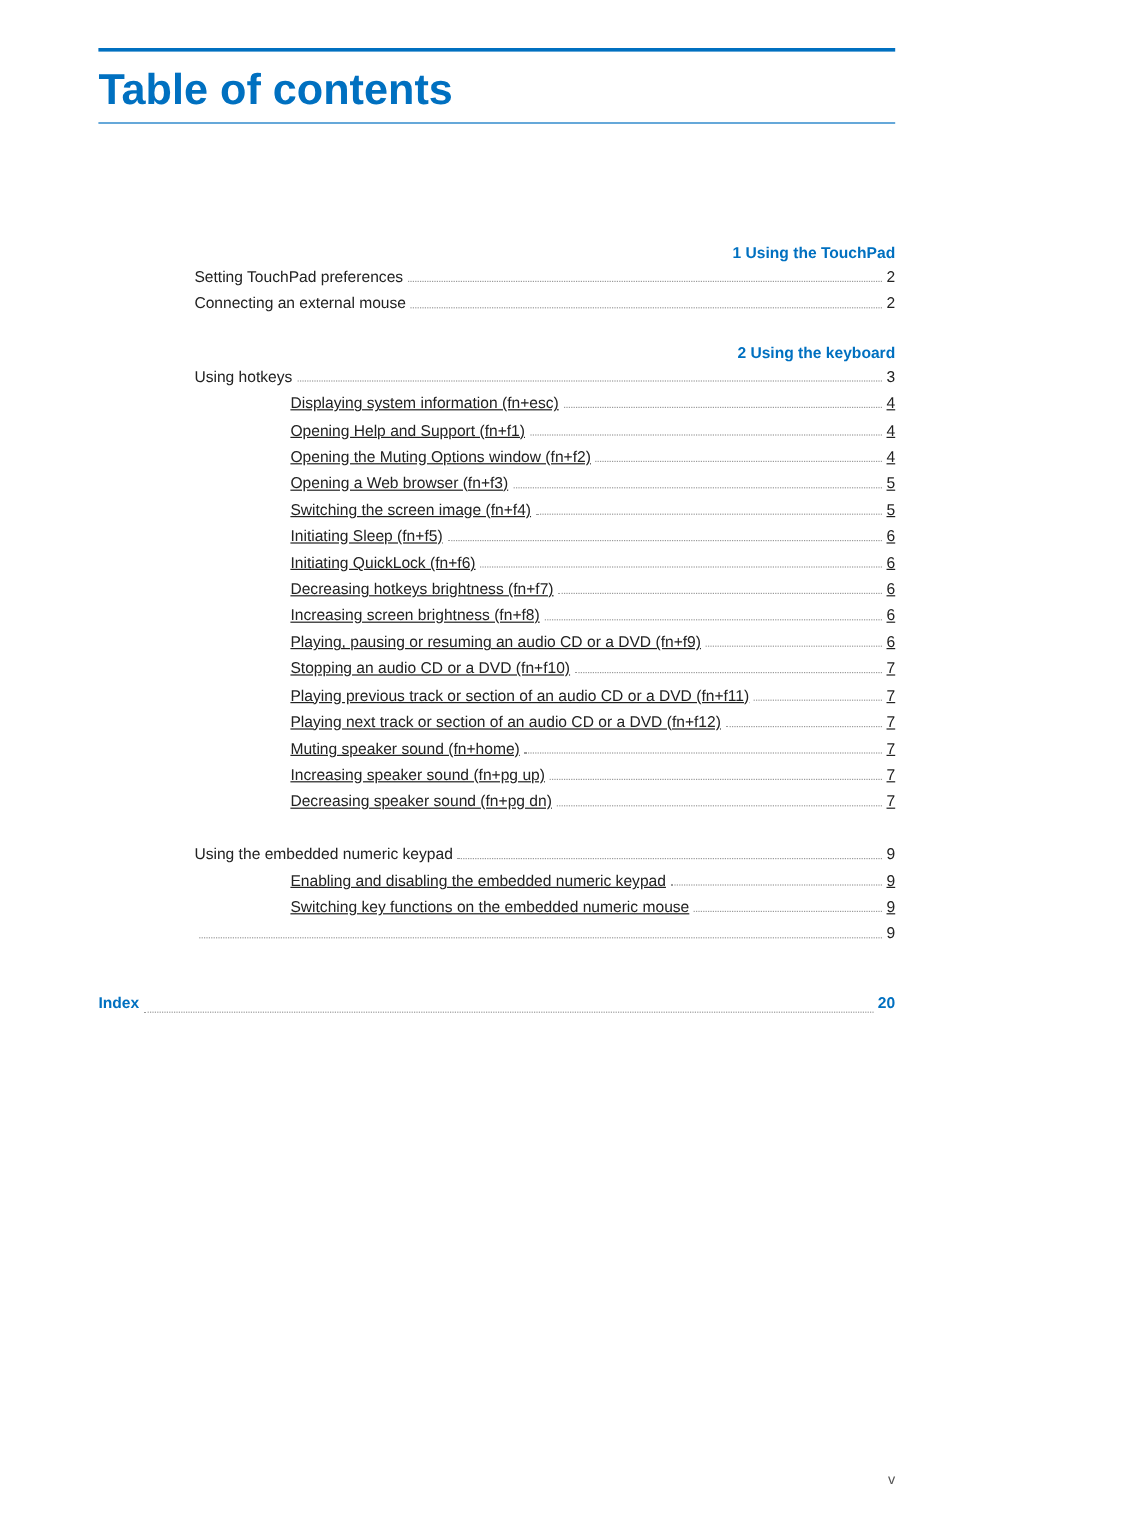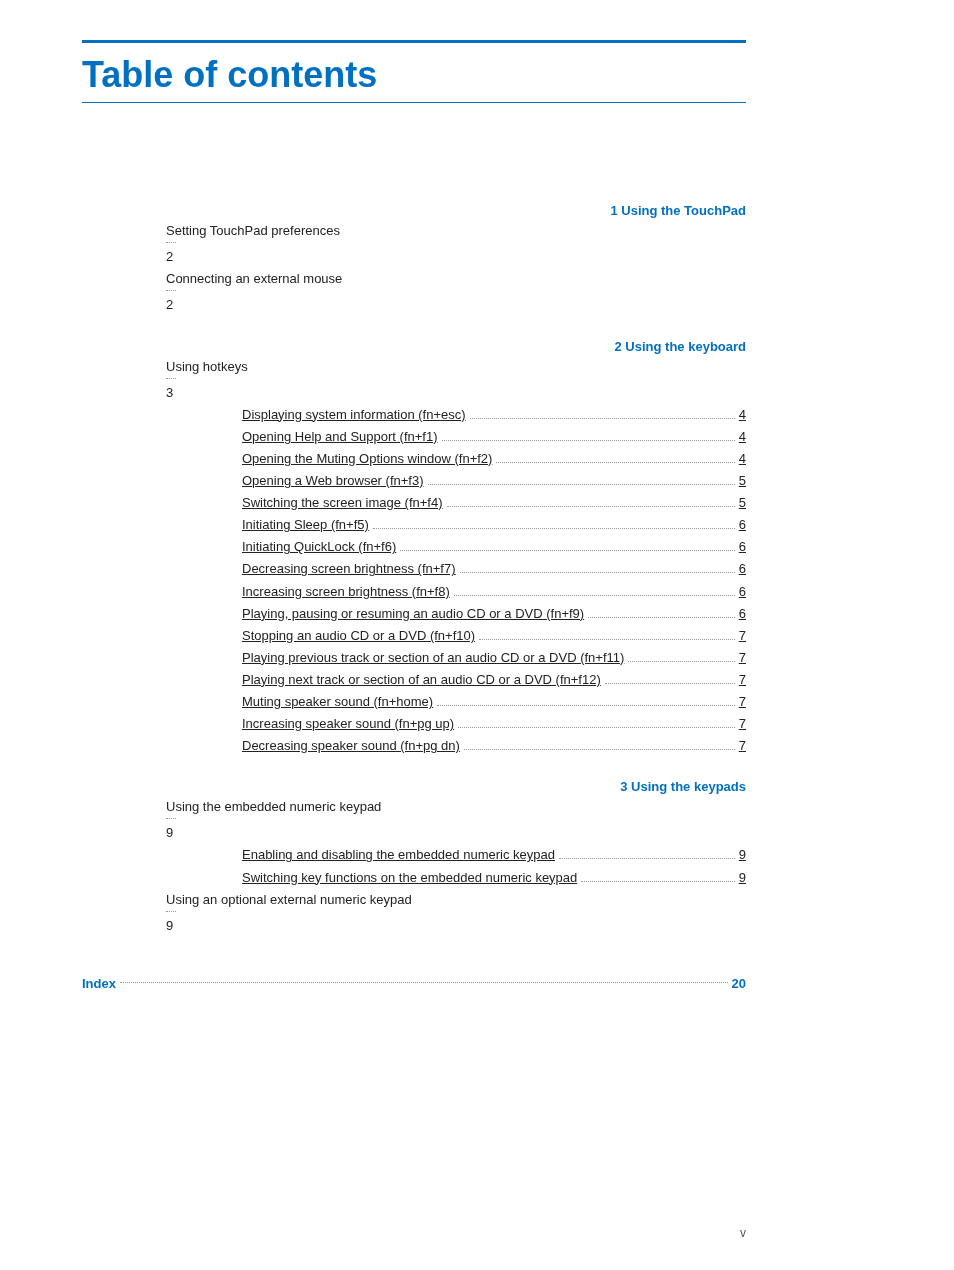--- a/index.html
+++ b/index.html
@@ -74,27 +74,27 @@
       margin: 0 4px 3px 4px;
       min-width: 10px;
     }
 
     .toc-entry .page-num {
       white-space: nowrap;
       flex-shrink: 0;
     }
 
     
-    .indent-1 { padding-left: 80px; flex-direction: column; }
+    .indent-1 { padding-left: 80px; }
     .indent-2 { padding-left: 160px; text-decoration: underline; }
 
     .index-entry {
       display: flex;
       justify-content: space-between;
-      align-items: center;
+      align-items: flex-end;
       line-height: 1.7;
       font-size: 13px;
       color: #0070c0;
       font-weight: bold;
       margin-top: 36px;
     }
 
     .index-entry .entry-text {
       white-space: nowrap;
       flex-shrink: 0;
@@ -182,21 +182,21 @@
           <span class="entry-text">Initiating Sleep (fn+f5)</span>
           <span class="dots"></span>
           <span class="page-num">6</span>
         </div>
         <div class="toc-entry indent-2">
           <span class="entry-text">Initiating QuickLock (fn+f6)</span>
           <span class="dots"></span>
           <span class="page-num">6</span>
         </div>
         <div class="toc-entry indent-2">
-          <span class="entry-text">Decreasing screen brightness (fn+f7)</span>
+          <span class="entry-text">Decreasing hotkeys brightness (fn+f7)</span>
           <span class="dots"></span>
           <span class="page-num">6</span>
         </div>
         <div class="toc-entry indent-2">
           <span class="entry-text">Increasing screen brightness (fn+f8)</span>
           <span class="dots"></span>
           <span class="page-num">6</span>
         </div>
         <div class="toc-entry indent-2">
           <span class="entry-text">Playing, pausing or resuming an audio CD or a DVD (fn+f9)</span>
@@ -228,38 +228,36 @@
           <span class="dots"></span>
           <span class="page-num">7</span>
         </div>
         <div class="toc-entry indent-2">
           <span class="entry-text">Decreasing speaker sound (fn+pg dn)</span>
           <span class="dots"></span>
           <span class="page-num">7</span>
         </div>
       </div>
       <div class="toc-section">
-        <div class="section-heading">3   Using the keypads</div>
         <div class="toc-entry indent-1">
           <span class="entry-text">Using the embedded numeric keypad</span>
           <span class="dots"></span>
           <span class="page-num">9</span>
         </div>
         <div class="toc-entry indent-2">
           <span class="entry-text">Enabling and disabling the embedded numeric keypad</span>
           <span class="dots"></span>
           <span class="page-num">9</span>
         </div>
         <div class="toc-entry indent-2">
-          <span class="entry-text">Switching key functions on the embedded numeric keypad</span>
-          <span class="dots"></span>
-          <span class="page-num">9</span>
-        </div>
-        <div class="toc-entry indent-1">
-          <span class="entry-text">Using an optional external numeric keypad</span>
+          <span class="entry-text">Switching key functions on the embedded numeric mouse</span>
+          <span class="dots"></span>
+          <span class="page-num">9</span>
+        </div>
+        <div class="toc-entry indent-1">
           <span class="dots"></span>
           <span class="page-num">9</span>
         </div>
       </div>
     </div>
 
   <div id="index-entry-container">
       <div class="index-entry">
         <span class="entry-text">Index</span>
         <span class="dots"></span>

